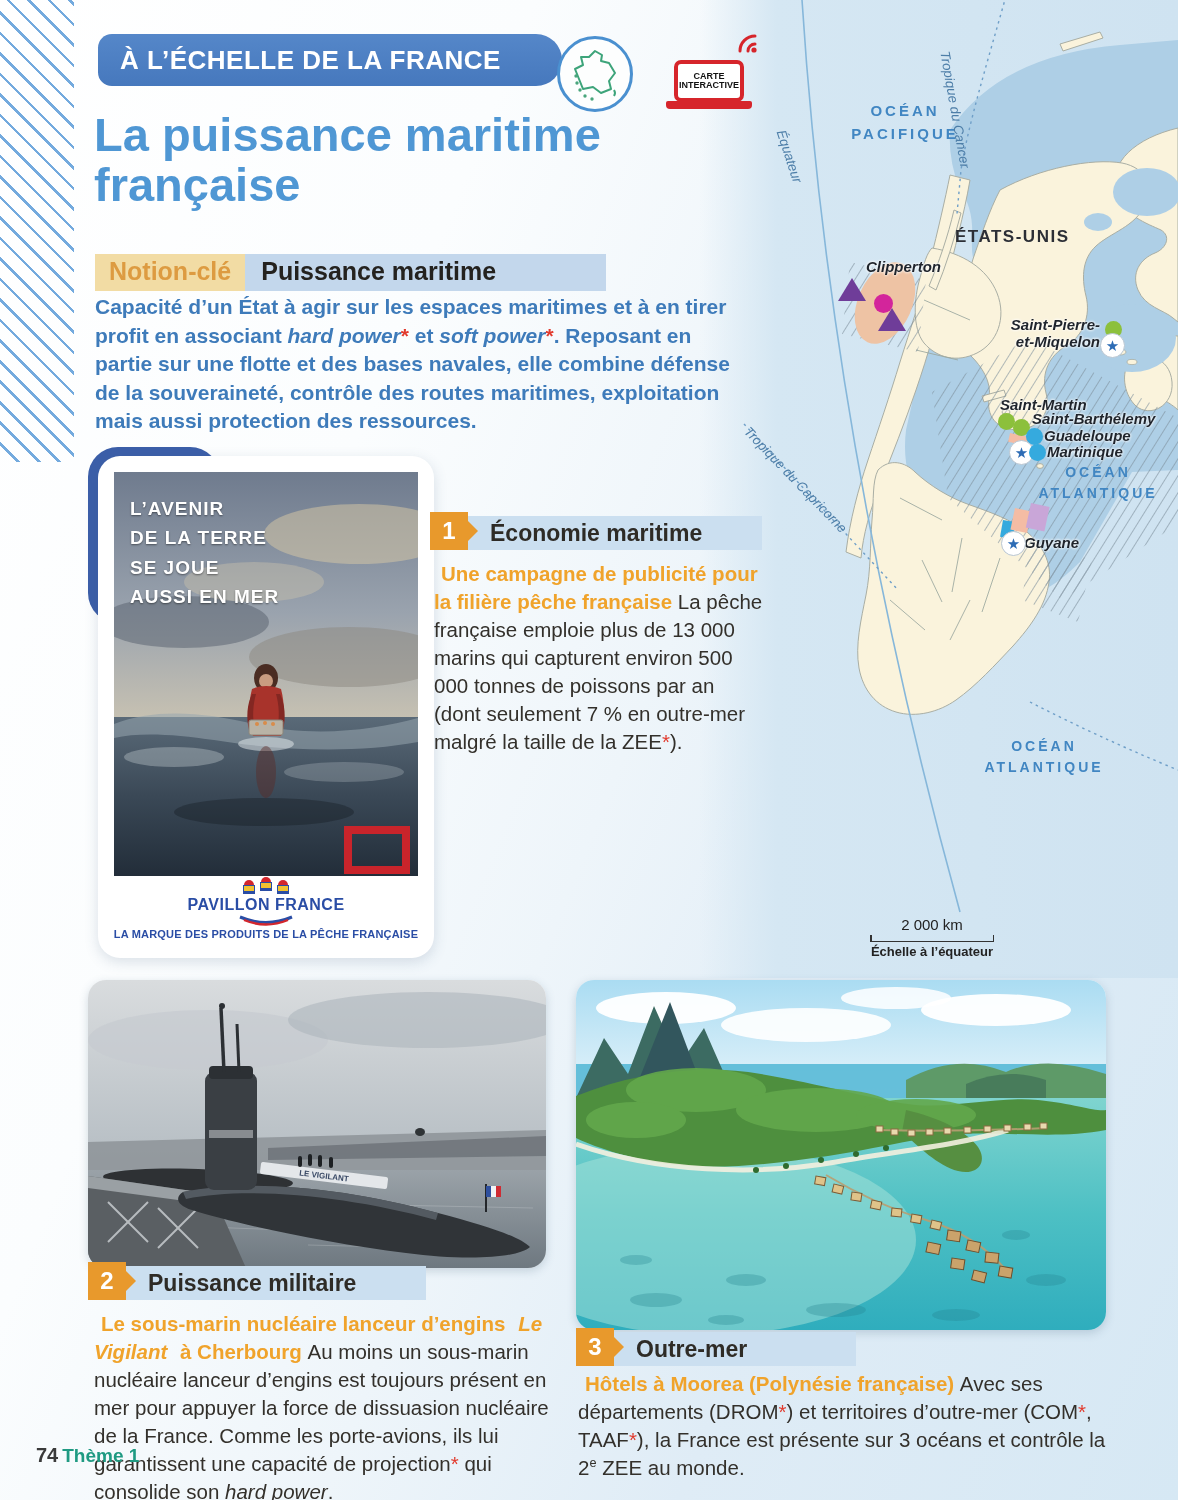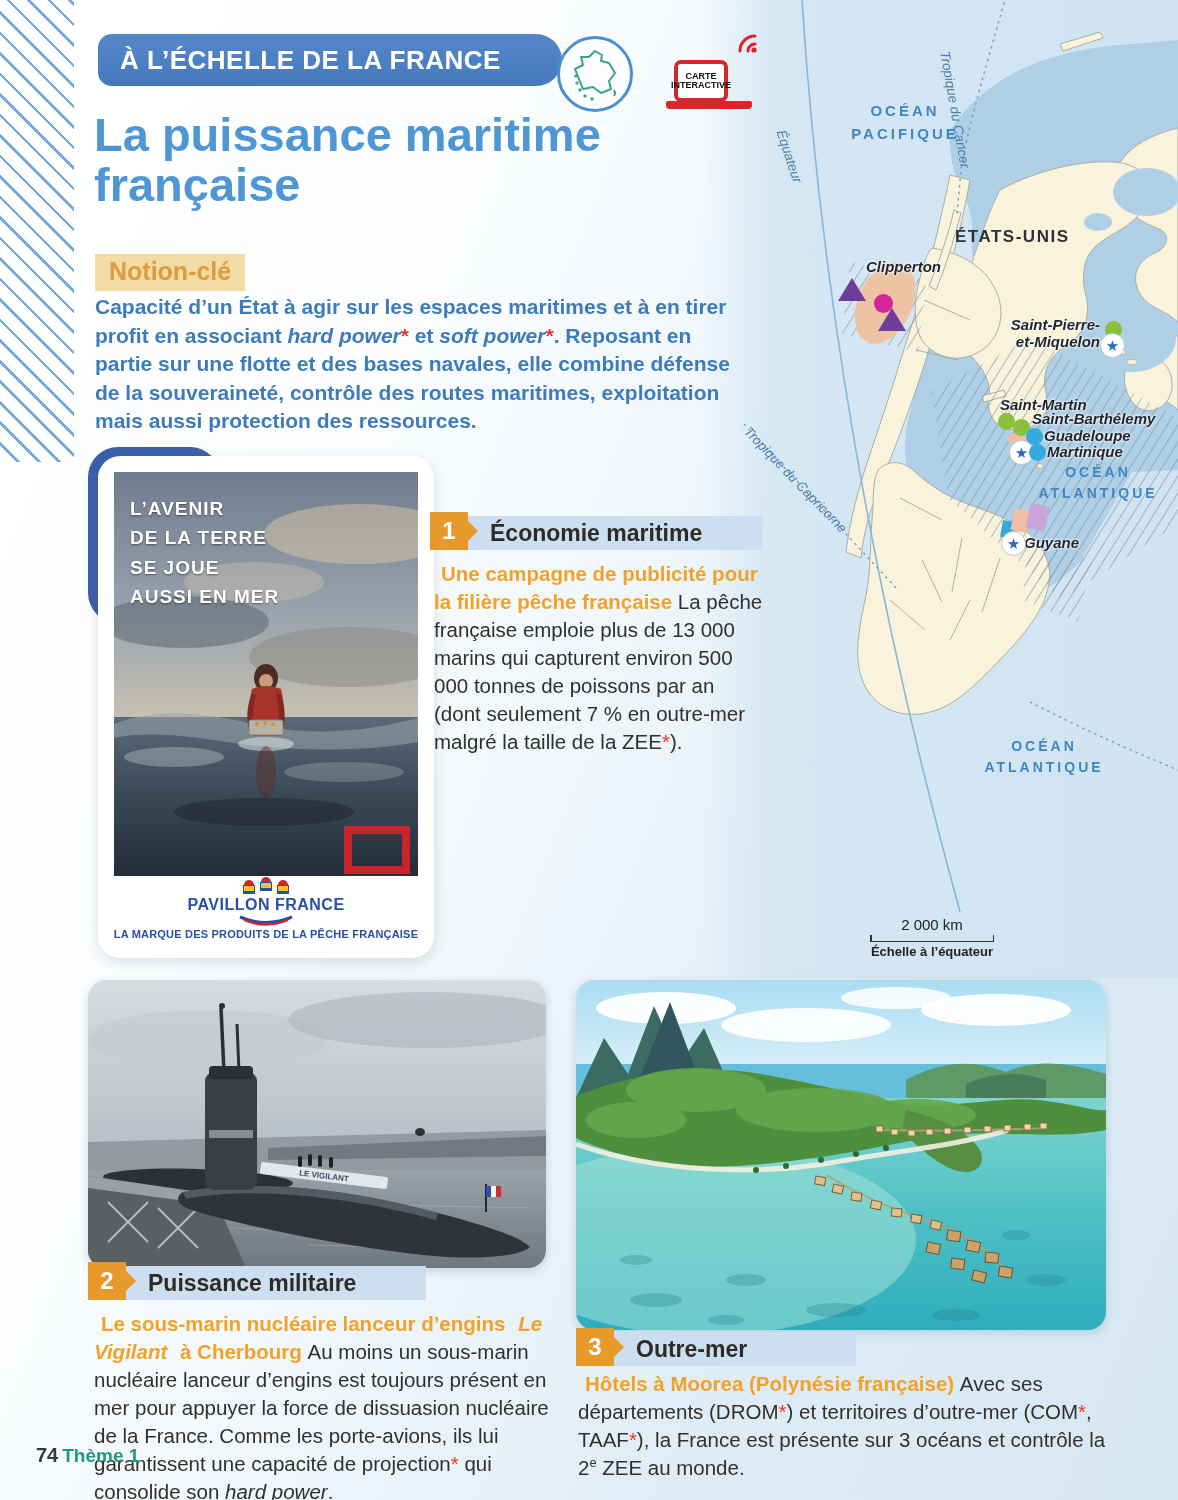--- a/index.html
+++ b/index.html
@@ -13,21 +13,21 @@
   .stripes{left:0;top:0;width:74px;height:462px;
     background:repeating-linear-gradient(45deg,transparent 0 12px,#5b9bd8 12px 14.5px);
     opacity:.85;}
   
   .banner{left:98px;top:34px;width:464px;height:52px;background:linear-gradient(180deg,#5587c9,#4678bd);
     border-radius:16px 30px 30px 16px;display:flex;align-items:center;padding-left:22px;box-sizing:border-box;}
   .banner-text{color:#fff;font-weight:bold;font-size:26px;letter-spacing:.5px;}
   .france-circle{left:557px;top:36px;width:76px;height:76px;border-radius:50%;background:#fdfefe;
     border:3px solid #4a90d0;box-sizing:border-box;display:flex;align-items:center;justify-content:center;}
   
-  .laptop-screen{left:674px;top:60px;width:54px;height:42px;background:#fff;border:4px solid #d6252b;border-radius:7px;
+  .laptop-screen{left:674px;top:60px;width:70px;height:42px;background:#fff;border:4px solid #d6252b;border-radius:7px;
     box-sizing:border-box;display:flex;flex-direction:column;align-items:center;justify-content:center;line-height:1.05;}
   .laptop-screen span{font-size:9px;font-weight:bold;color:#111;}
   .laptop-base{left:666px;top:101px;width:86px;height:8px;background:#d6252b;border-radius:2px 2px 4px 4px;}
   
   .page-title{left:94px;top:110px;width:600px;font-size:47px;font-weight:bold;color:#4f97d4;line-height:1.06;}
   
   .notion-row{left:95px;top:254px;display:flex;text-align:center;}
   .notion-label{background:#f2dca4;color:#dd9b41;font-weight:bold;font-size:25px;padding:3px 14px 5px 14px;}
   .notion-term{background:#c3d7ec;color:#24221f;font-weight:bold;font-size:25px;padding:3px 110px 5px 16px;}
   .notion-def{left:95px;top:293px;width:650px;color:#3e7bba;font-weight:bold;font-size:21px;line-height:1.36;}
@@ -243,20 +243,21 @@
   <div class="abs laptop-screen">
     <span>CARTE</span>
     <span>INTERACTIVE</span>
   </div>
   <div class="abs laptop-base"></div>
 
   <div class="abs page-title">La puissance maritime française</div>
 
   <div class="abs notion-row">
     <div class="notion-label">Notion-clé</div>
+    <div class="notion-term">Puissance maritime</div>
   </div>
   <div class="abs notion-def"><span>Capacité d’un État à agir sur les espaces maritimes et à en tirer profit en associant </span><span class="it">hard power</span><span class="ast">*</span><span> et </span><span class="it">soft power</span><span class="ast">*</span><span>. Reposant en partie sur une flotte et des bases navales, elle combine défense de la souveraineté, contrôle des routes maritimes, exploitation mais aussi protection des ressources.</span></div>
 
   <div class="abs poster-back"></div>
   <div class="abs poster-card"></div>
   <div class="abs poster-photo">
     <svg width="304" height="404" viewBox="0 0 304 404">
       <defs>
         <linearGradient id="pSky" x1="0" y1="0" x2="0" y2="1">
           <stop offset="0" stop-color="#6f7b8e"></stop>

